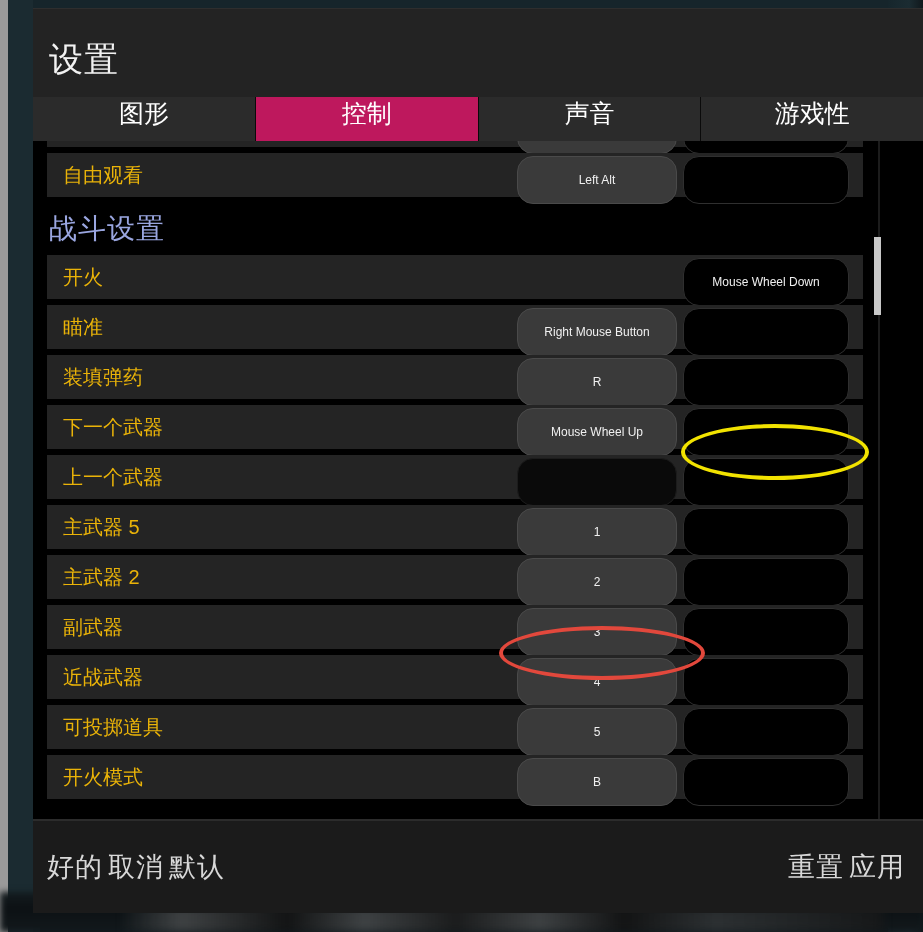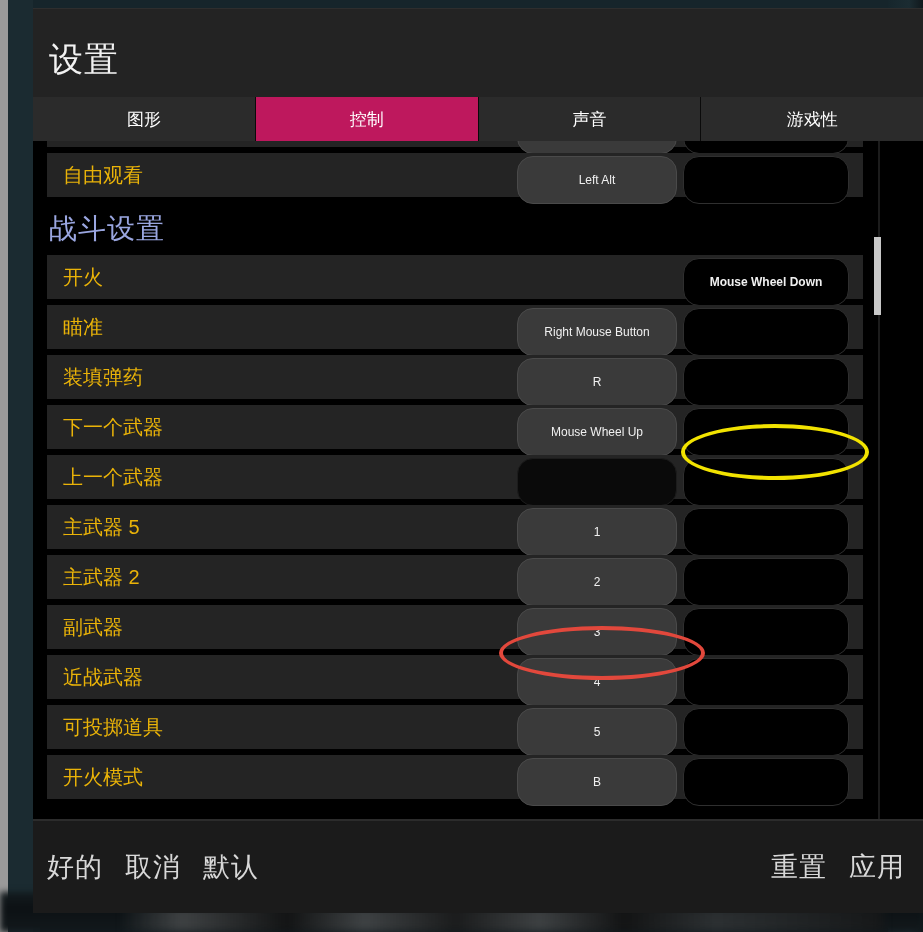--- a/index.html
+++ b/index.html
@@ -82,23 +82,23 @@
     display: flex;
     height: 44px;
     flex: 0 0 auto;
     background: #000;
   }
   .tab {
     flex: 1 1 0;
     background: #2b2b2b;
     border-right: 1px solid #0a0a0a;
     color: #ffffff;
-    font-size: 17px;
-    display: flex;
-    align-items: center;
+    font-size: 25px;
+    display: flex;
+    align-items: flex-start;
     justify-content: center;
     box-sizing: border-box;
     cursor: pointer;
     position: relative;
   }
   .tab:last-child { border-right: none; }
   .tab.active {
     background: #be185d;
   }
 
@@ -149,21 +149,20 @@
     left: 470px;
     width: 160px;
     background: #3a3a3a;
     border: 1px solid #4a4a4a;
   }
   .bind.col2 {
     left: 636px;
     width: 166px;
     background: #000000;
     border: 1px solid #2f2f2f;
-    font-weight: bold;
   }
   .bind.col1.empty { background: #0a0a0a; border-color: #1c1c1c; }
 
   .section-header {
     height: 52px;
     display: flex;
     align-items: center;
     padding-left: 2px;
     background: #000;
   }
@@ -195,21 +194,21 @@
   
   #footer {
     height: 92px;
     flex: 0 0 auto;
     background: #1b1b1b;
     border-top: 2px solid #2c2c2c;
     position: relative;
     display: flex;
     align-items: center;
   }
-  .btn-group { position: absolute; display: flex; gap: 22px; }
+  .btn-group { position: absolute; display: flex; gap: 5px; }
   .btn-group.left { left: 14px; }
   .btn-group.right { right: 18px; }
   .fbtn {
     font-size: 27px;
     color: #d8d8d8;
     cursor: pointer;
     letter-spacing: 1px;
   }
 
   

